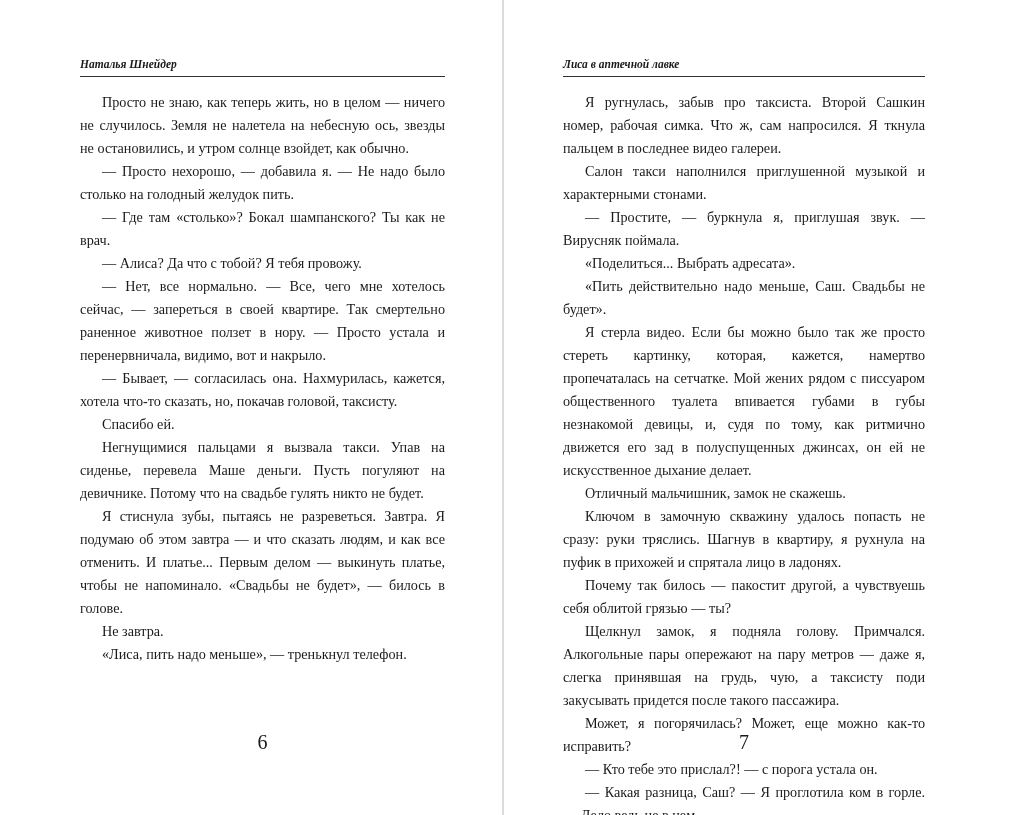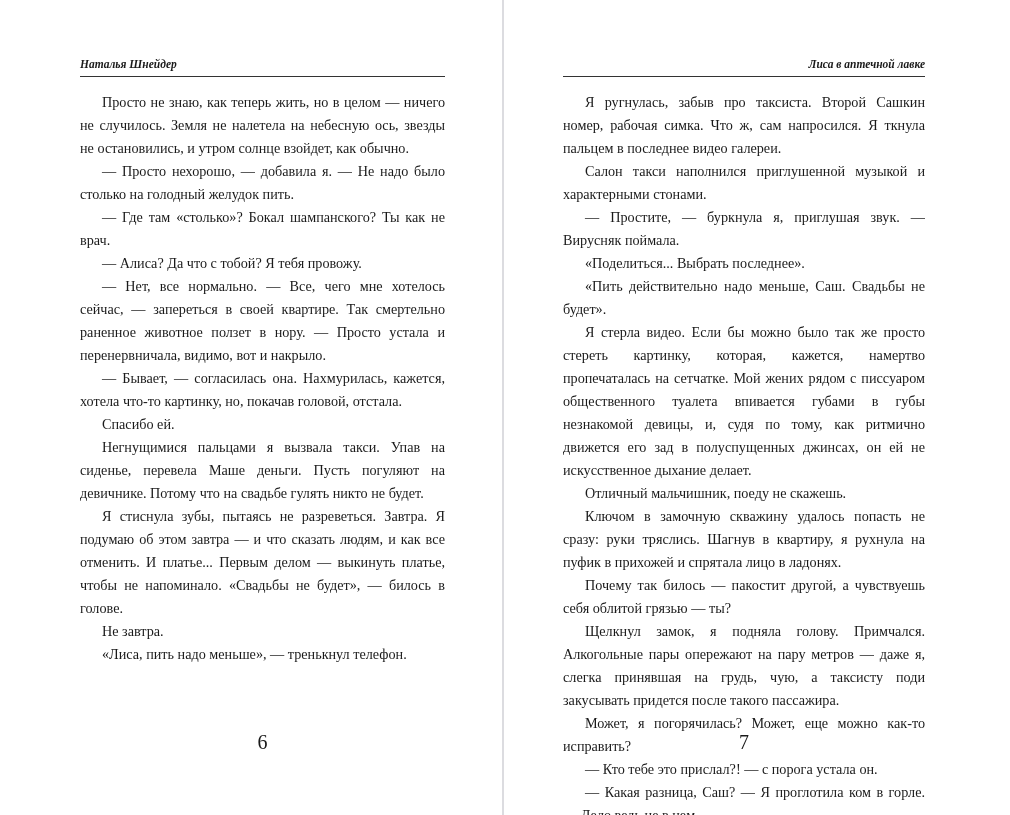--- a/index.html
+++ b/index.html
@@ -10,58 +10,58 @@
   .spine { position: absolute; left: 502px; top: 0; width: 2px; height: 815px; background: #dcdce0; }
   .page { position: absolute; top: 0; height: 815px; }
   .page.left { left: 80px; width: 365px; }
   .page.right { left: 563px; width: 362px; }
   .running-head {
     position: absolute; top: 58px; left: 0; right: 0;
     font-family: "Liberation Serif", serif; font-style: italic; font-weight: bold;
     font-size: 11.5px; padding-bottom: 6px; border-bottom: 1px solid #333;
   }
   .left .running-head { text-align: left; }
-  .right .running-head { text-align: right; }
+  .right .running-head { }
   .body-text { position: absolute; top: 91px; left: 0; right: 0; font-size: 14.2px; line-height: 23px; text-align: justify; }
   .body-text p { margin: 0; text-indent: 22px; hyphens: manual; }
   .folio { position: absolute; top: 731px; left: 0; right: 0; text-align: center; font-size: 20px; }
 </style>
 </head>
 <body>
 
 <div class="spine"></div>
 
 <div class="page left">
   <div class="running-head">Наталья Шнейдер</div>
   <div class="body-text">
     <p>Просто не знаю, как теперь жить, но в целом — ничего не случилось. Земля не налетела на небесную ось, звезды не остановились, и утром солнце взойдет, как обычно.</p>
     <p>— Просто нехорошо, — добавила я. — Не надо было столько на голодный желудок пить.</p>
     <p>— Где там «столько»? Бокал шампанского? Ты как не врач.</p>
     <p>— Алиса? Да что с тобой? Я тебя провожу.</p>
     <p>— Нет, все нормально. — Все, чего мне хотелось сейчас, — запереться в своей квартире. Так смертельно раненное животное ползет в нору. — Просто устала и перенервничала, видимо, вот и накрыло.</p>
-    <p>— Бывает, — согласилась она. Нахмурилась, кажется, хотела что-то картинку, но, покачав головой, отстала.</p>
+    <p>— Бывает, — согласилась она. Нахмурилась, кажется, хотела что-то сказать, но, покачав головой, таксисту.</p>
     <p>Спасибо ей.</p>
     <p>Негнущимися пальцами я вызвала такси. Упав на сиденье, перевела Маше деньги. Пусть погуляют на девичнике. Потому что на свадьбе гулять никто не будет.</p>
     <p>Я стиснула зубы, пытаясь не разреветься. Завтра. Я подумаю об этом завтра — и что сказать людям, и как все отменить. И платье... Первым делом — выкинуть платье, чтобы не напоминало. «Свадьбы не будет», — билось в голове.</p>
     <p>Не завтра.</p>
     <p>«Лиса, пить надо меньше», — тренькнул телефон.</p>
   </div>
   <div class="folio">6</div>
 </div>
 
 <div class="page right">
   <div class="running-head">Лиса в аптечной лавке</div>
   <div class="body-text">
     <p>Я ругнулась, забыв про таксиста. Второй Сашкин номер, рабочая симка. Что ж, сам напросился. Я ткнула пальцем в последнее видео галереи.</p>
     <p>Салон такси наполнился приглушенной музыкой и характерными стонами.</p>
     <p>— Простите, — буркнула я, приглушая звук. — Вирусняк поймала.</p>
-    <p>«Поделиться... Выбрать последнее».</p>
+    <p>«Поделиться... Выбрать адресата».</p>
     <p>«Пить действительно надо меньше, Саш. Свадьбы не будет».</p>
     <p>Я стерла видео. Если бы можно было так же просто стереть картинку, которая, кажется, намертво пропечаталась на сетчатке. Мой жених рядом с писсуаром общественного туалета впивается губами в губы незнакомой девицы, и, судя по тому, как ритмично движется его зад в полуспущенных джинсах, он ей не искусственное дыхание делает.</p>
-    <p>Отличный мальчишник, поеду не скажешь.</p>
+    <p>Отличный мальчишник, замок не скажешь.</p>
     <p>Ключом в замочную скважину удалось попасть не сразу: руки тряслись. Шагнув в квартиру, я рухнула на пуфик в прихожей и спрятала лицо в ладонях.</p>
     <p>Почему так билось — пакостит другой, а чувствуешь себя облитой грязью — ты?</p>
     <p>Щелкнул замок, я подняла голову. Примчался. Алкогольные пары опережают на пару метров — даже я, слегка принявшая на грудь, чую, а таксисту поди закусывать придется после такого пассажира.</p>
     <p>Может, я погорячилась? Может, еще можно как-то исправить?</p>
     <p>— Кто тебе это прислал?! — с порога устала он.</p>
     <p>— Какая разница, Саш? — Я проглотила ком в горле. — Дело ведь не в нем.</p>
   </div>
   <div class="folio">7</div>
 </div>
 

